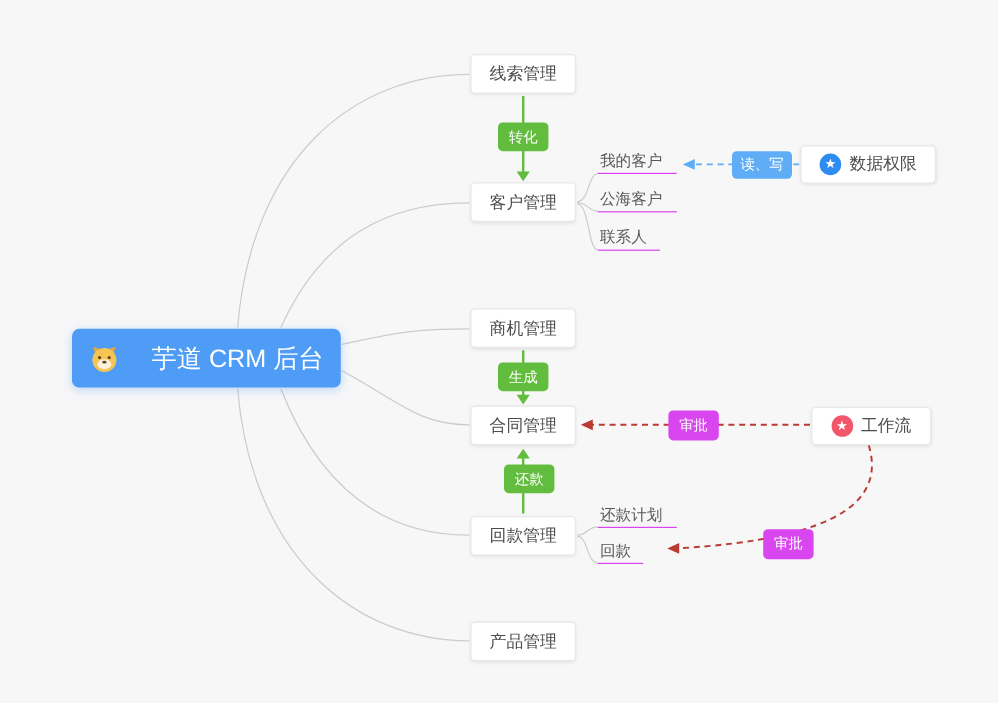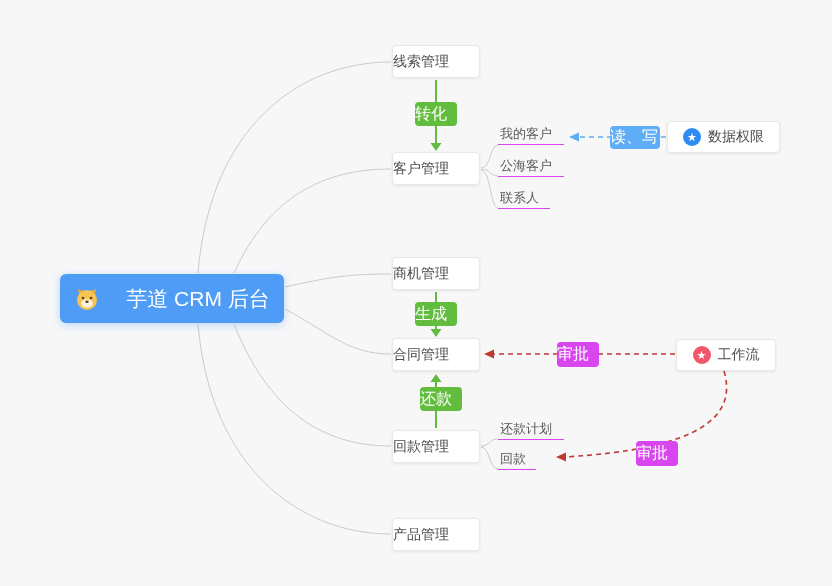--- a/index.html
+++ b/index.html
@@ -14,39 +14,39 @@
     overflow:hidden;
   }
   svg.links{position:absolute;left:0;top:0;width:832px;height:586px;}
 
   .node{
     position:absolute;
     background:#ffffff;
     border:1px solid #e8e8e8;
     border-radius:4px;
     box-shadow:0 1px 3px rgba(0,0,0,.08);
-    display:flex;align-items:center;justify-content:flex-start;
+    display:flex;align-items:center;justify-content:center;
     font-size:14px;color:#4c4c4c;
     box-sizing:border-box;
   }
   .main-node{left:392px;width:88px;height:33px;}
 
   .center-node{
     position:absolute;left:60px;top:274px;width:224px;height:49px;
     background:#4e9cf5;border-radius:6px;
     box-shadow:0 2px 8px rgba(78,156,245,.35);
     display:flex;align-items:center;justify-content:center;gap:26px;
     color:#ffffff;font-size:21px;
   }
   .center-node .dog{display:flex;align-items:center;}
 
   .badge{
     position:absolute;
-    display:flex;align-items:center;
-    color:#fff;font-size:16px;border-radius:4px;
+    display:flex;align-items:center;justify-content:center;
+    color:#fff;font-size:12px;border-radius:4px;
     box-sizing:border-box;
   }
   .badge.green{background:#62bd3f;width:42px;height:24px;}
   .badge.blue{background:#5fadf7;width:50px;height:23px;margin-left:20px;}
   .badge.red{background:#d946ef;width:42px;height:25px;}
 
   .subitem{
     position:absolute;left:498px;height:19px;
     font-size:13px;color:#595959;
     border-bottom:1px solid #d946ef;

